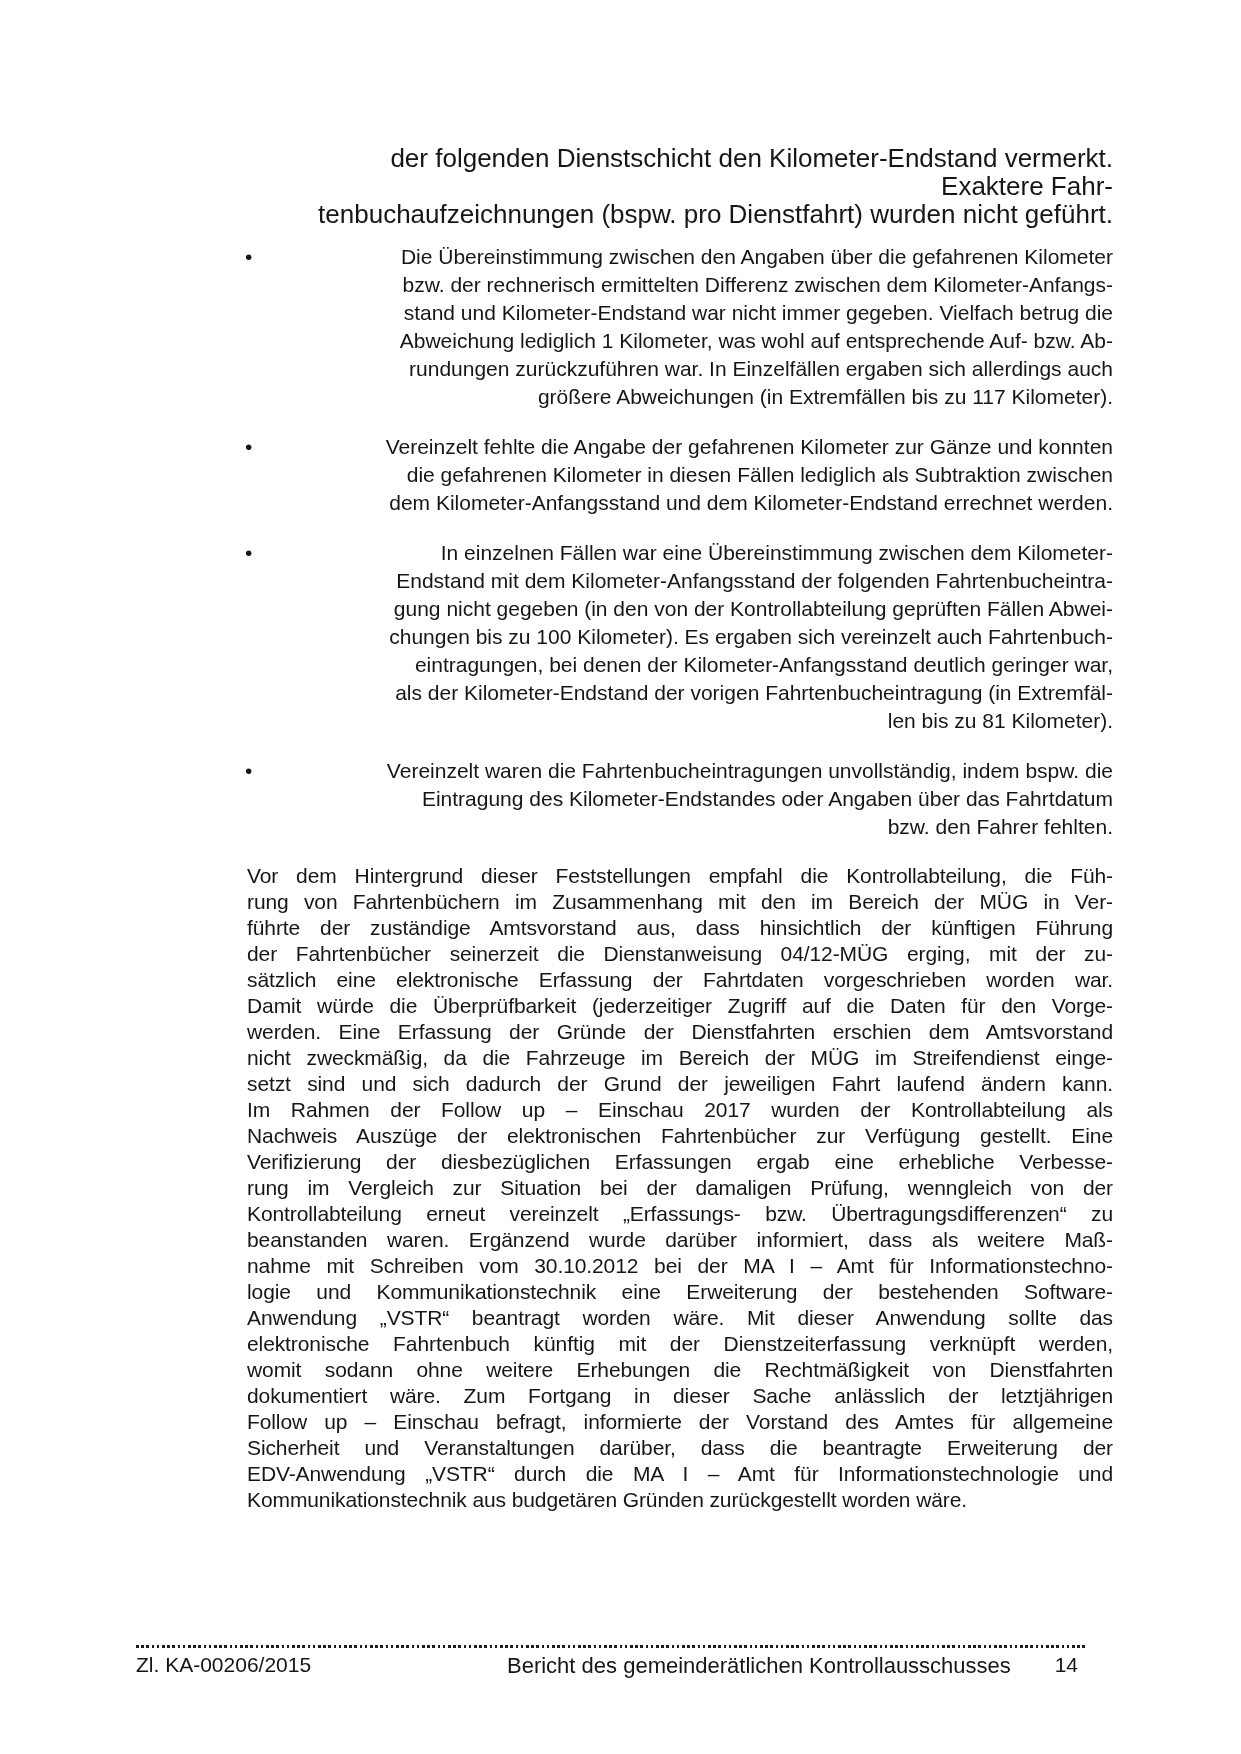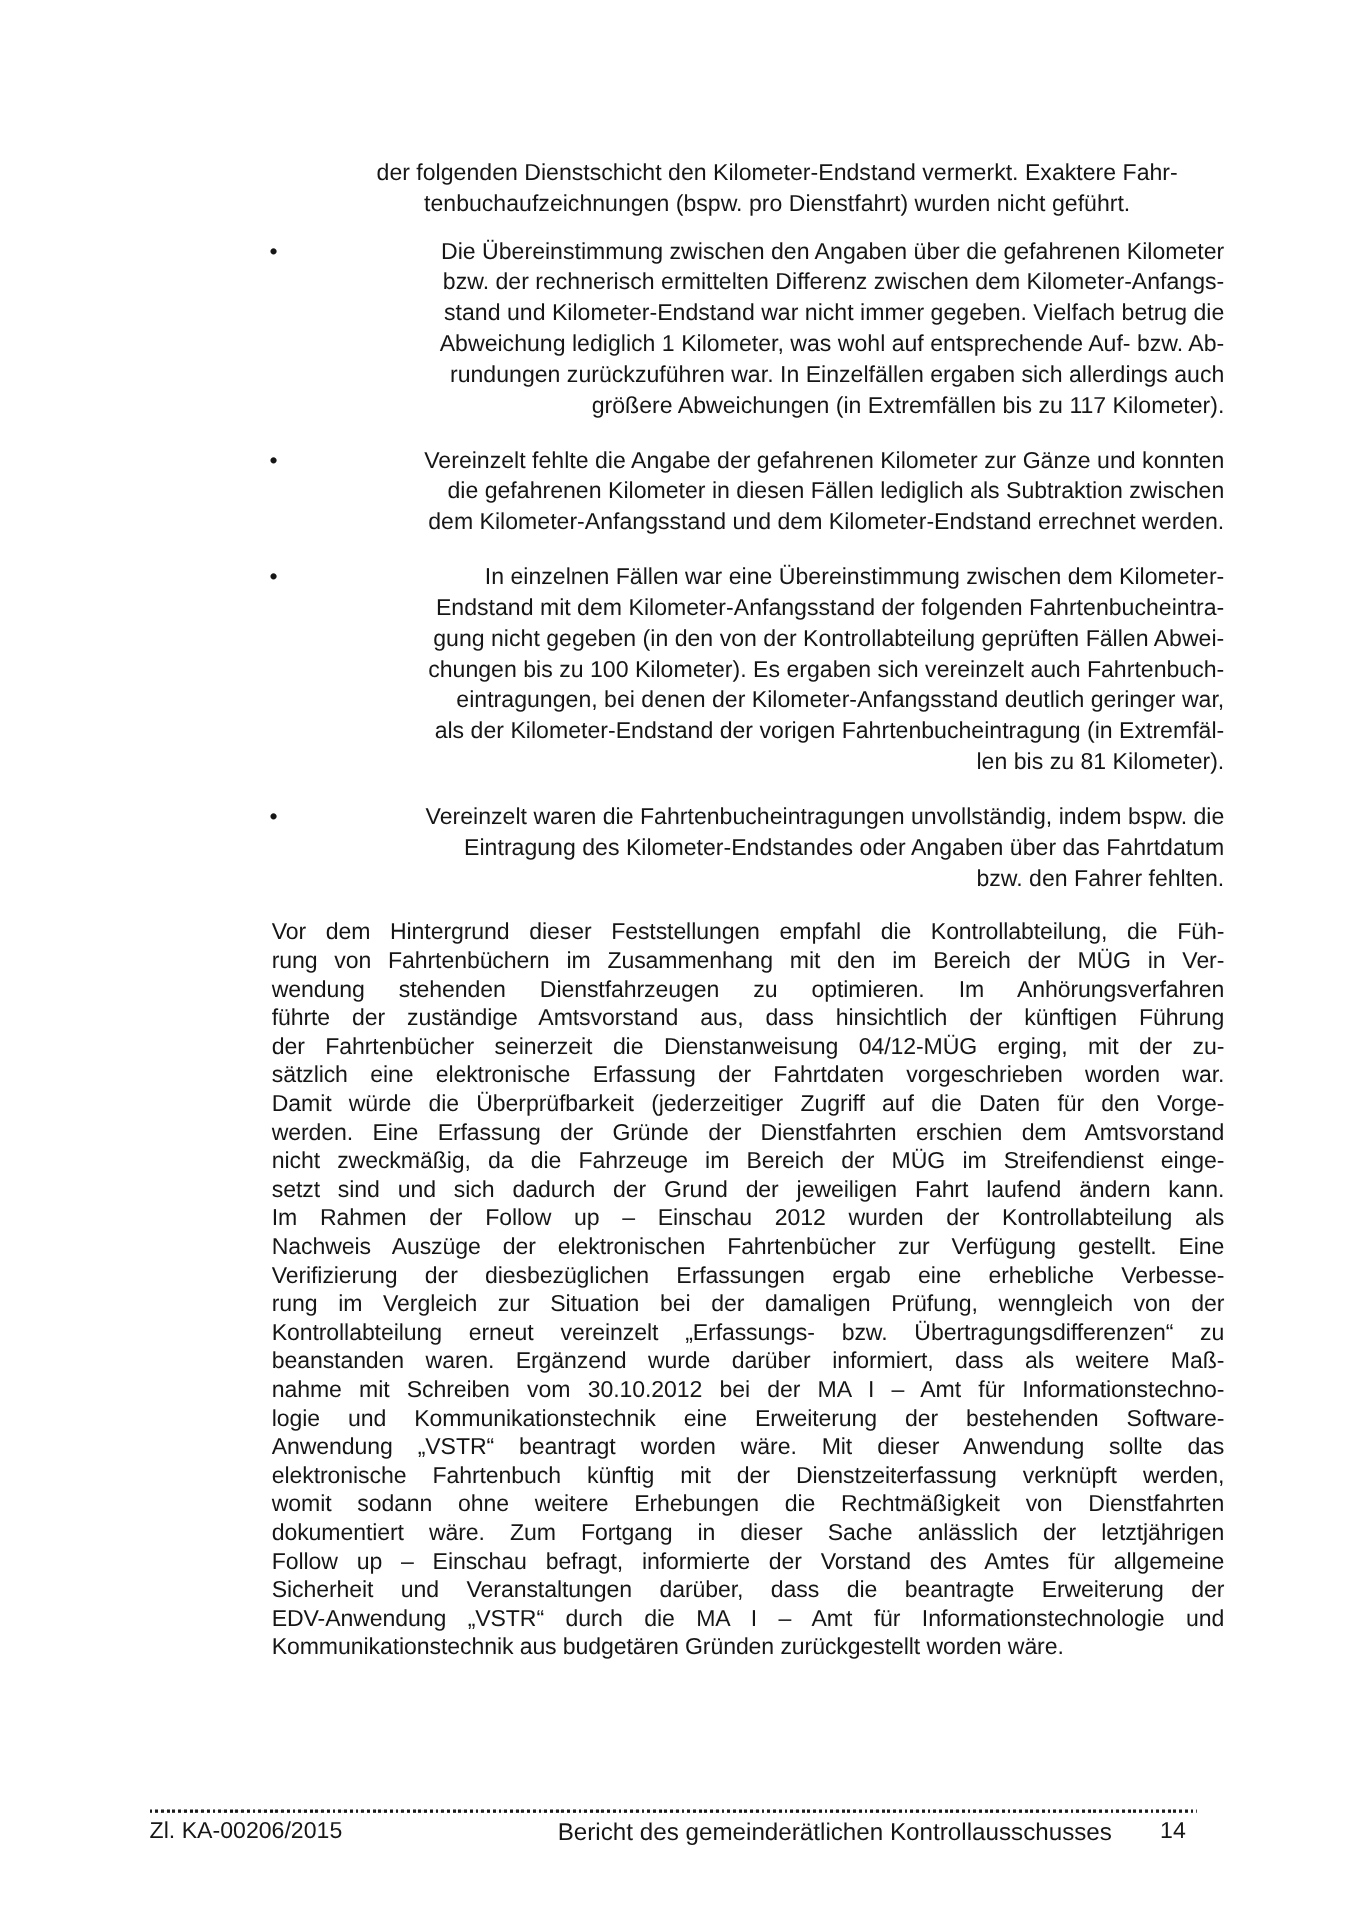--- a/index.html
+++ b/index.html
@@ -14,24 +14,24 @@
   }
   .content {
     position: absolute;
     left: 245px;
     top: 144px;
     width: 870px;
   }
   .intro {
     margin: 0 0 0 55px;
     width: 813px;
-    font-size: 21px;
+    font-size: 26px;
     line-height: 28px;
     white-space: pre-line;
-    text-align: center;
+    text-align: right;
   }
   .bullets {
     list-style: none;
     margin: 0;
     padding: 0;
   }
   .bullets li {
     display: flex;
     margin-top: 22px;
   }
@@ -127,29 +127,28 @@
         <li>
           <span class="bullet-marker">•</span>
           <div class="bullet-text">Vereinzelt waren die Fahrtenbucheintragungen unvollständig, indem bspw. die
 Eintragung des Kilometer-Endstandes oder Angaben über das Fahrtdatum
 bzw. den Fahrer fehlten.</div>
         </li>
       </ul>
     <div class="mainpara">
         <div class="jline">Vor dem Hintergrund dieser Feststellungen empfahl die Kontrollabteilung, die Füh-</div>
         <div class="jline">rung von Fahrtenbüchern im Zusammenhang mit den im Bereich der MÜG in Ver-</div>
-        <div class="jline">wendung stehenden Dienstfahrzeugen zu optimieren. Im Anhörungsverfahren</div>
         <div class="jline">führte der zuständige Amtsvorstand aus, dass hinsichtlich der künftigen Führung</div>
         <div class="jline">der Fahrtenbücher seinerzeit die Dienstanweisung 04/12-MÜG erging, mit der zu-</div>
         <div class="jline">sätzlich eine elektronische Erfassung der Fahrtdaten vorgeschrieben worden war.</div>
         <div class="jline">Damit würde die Überprüfbarkeit (jederzeitiger Zugriff auf die Daten für den Vorge-</div>
         <div class="jline">werden. Eine Erfassung der Gründe der Dienstfahrten erschien dem Amtsvorstand</div>
         <div class="jline">nicht zweckmäßig, da die Fahrzeuge im Bereich der MÜG im Streifendienst einge-</div>
         <div class="jline">setzt sind und sich dadurch der Grund der jeweiligen Fahrt laufend ändern kann.</div>
-        <div class="jline">Im Rahmen der Follow up – Einschau 2012 wurden der Kontrollabteilung als</div>
+        <div class="jline">Im Rahmen der Follow up – Einschau 2017 wurden der Kontrollabteilung als</div>
         <div class="jline">Nachweis Auszüge der elektronischen Fahrtenbücher zur Verfügung gestellt. Eine</div>
         <div class="jline">Verifizierung der diesbezüglichen Erfassungen ergab eine erhebliche Verbesse-</div>
         <div class="jline">rung im Vergleich zur Situation bei der damaligen Prüfung, wenngleich von der</div>
         <div class="jline">Kontrollabteilung erneut vereinzelt „Erfassungs- bzw. Übertragungsdifferenzen“ zu</div>
         <div class="jline">beanstanden waren. Ergänzend wurde darüber informiert, dass als weitere Maß-</div>
         <div class="jline">nahme mit Schreiben vom 30.10.2012 bei der MA I – Amt für Informationstechno-</div>
         <div class="jline">logie und Kommunikationstechnik eine Erweiterung der bestehenden Software-</div>
         <div class="jline">Anwendung „VSTR“ beantragt worden wäre. Mit dieser Anwendung sollte das</div>
         <div class="jline">elektronische Fahrtenbuch künftig mit der Dienstzeiterfassung verknüpft werden,</div>
         <div class="jline">womit sodann ohne weitere Erhebungen die Rechtmäßigkeit von Dienstfahrten</div>

